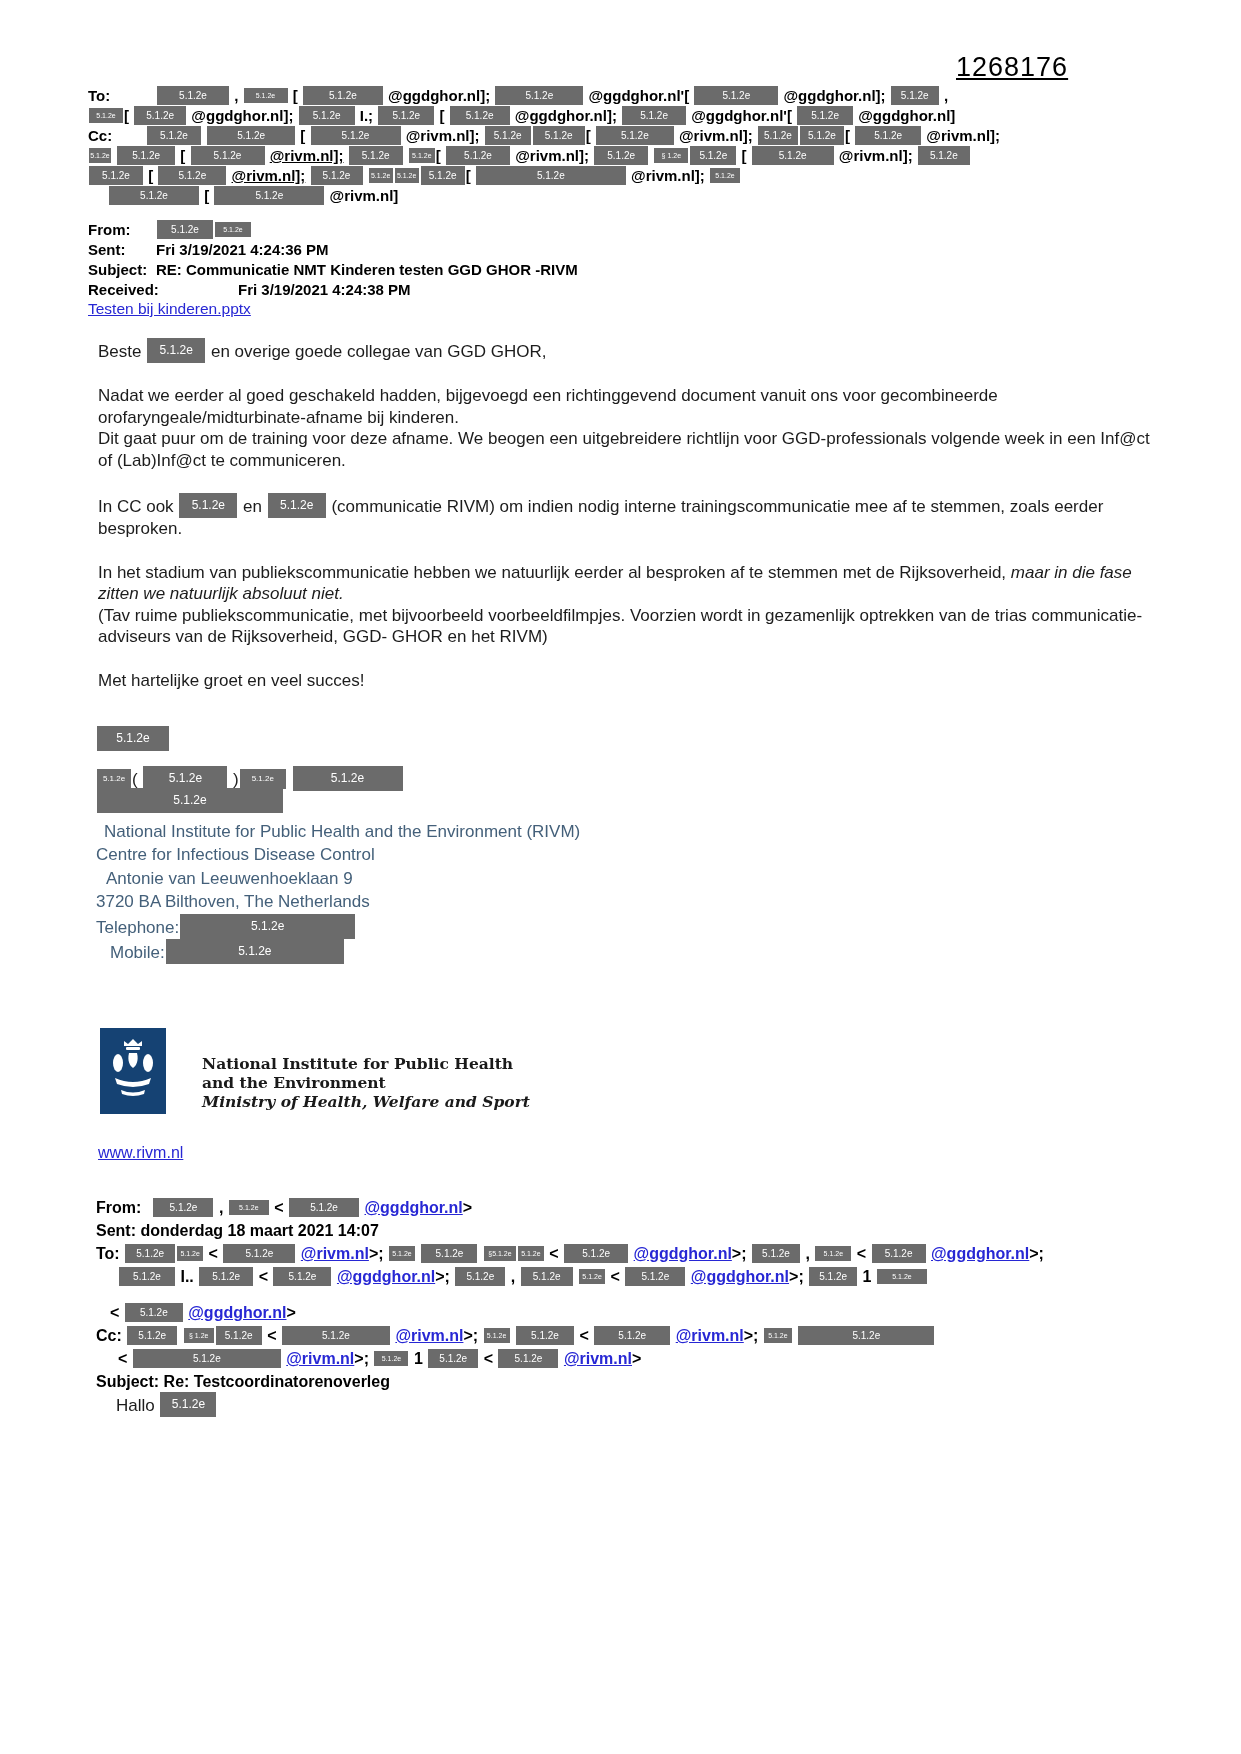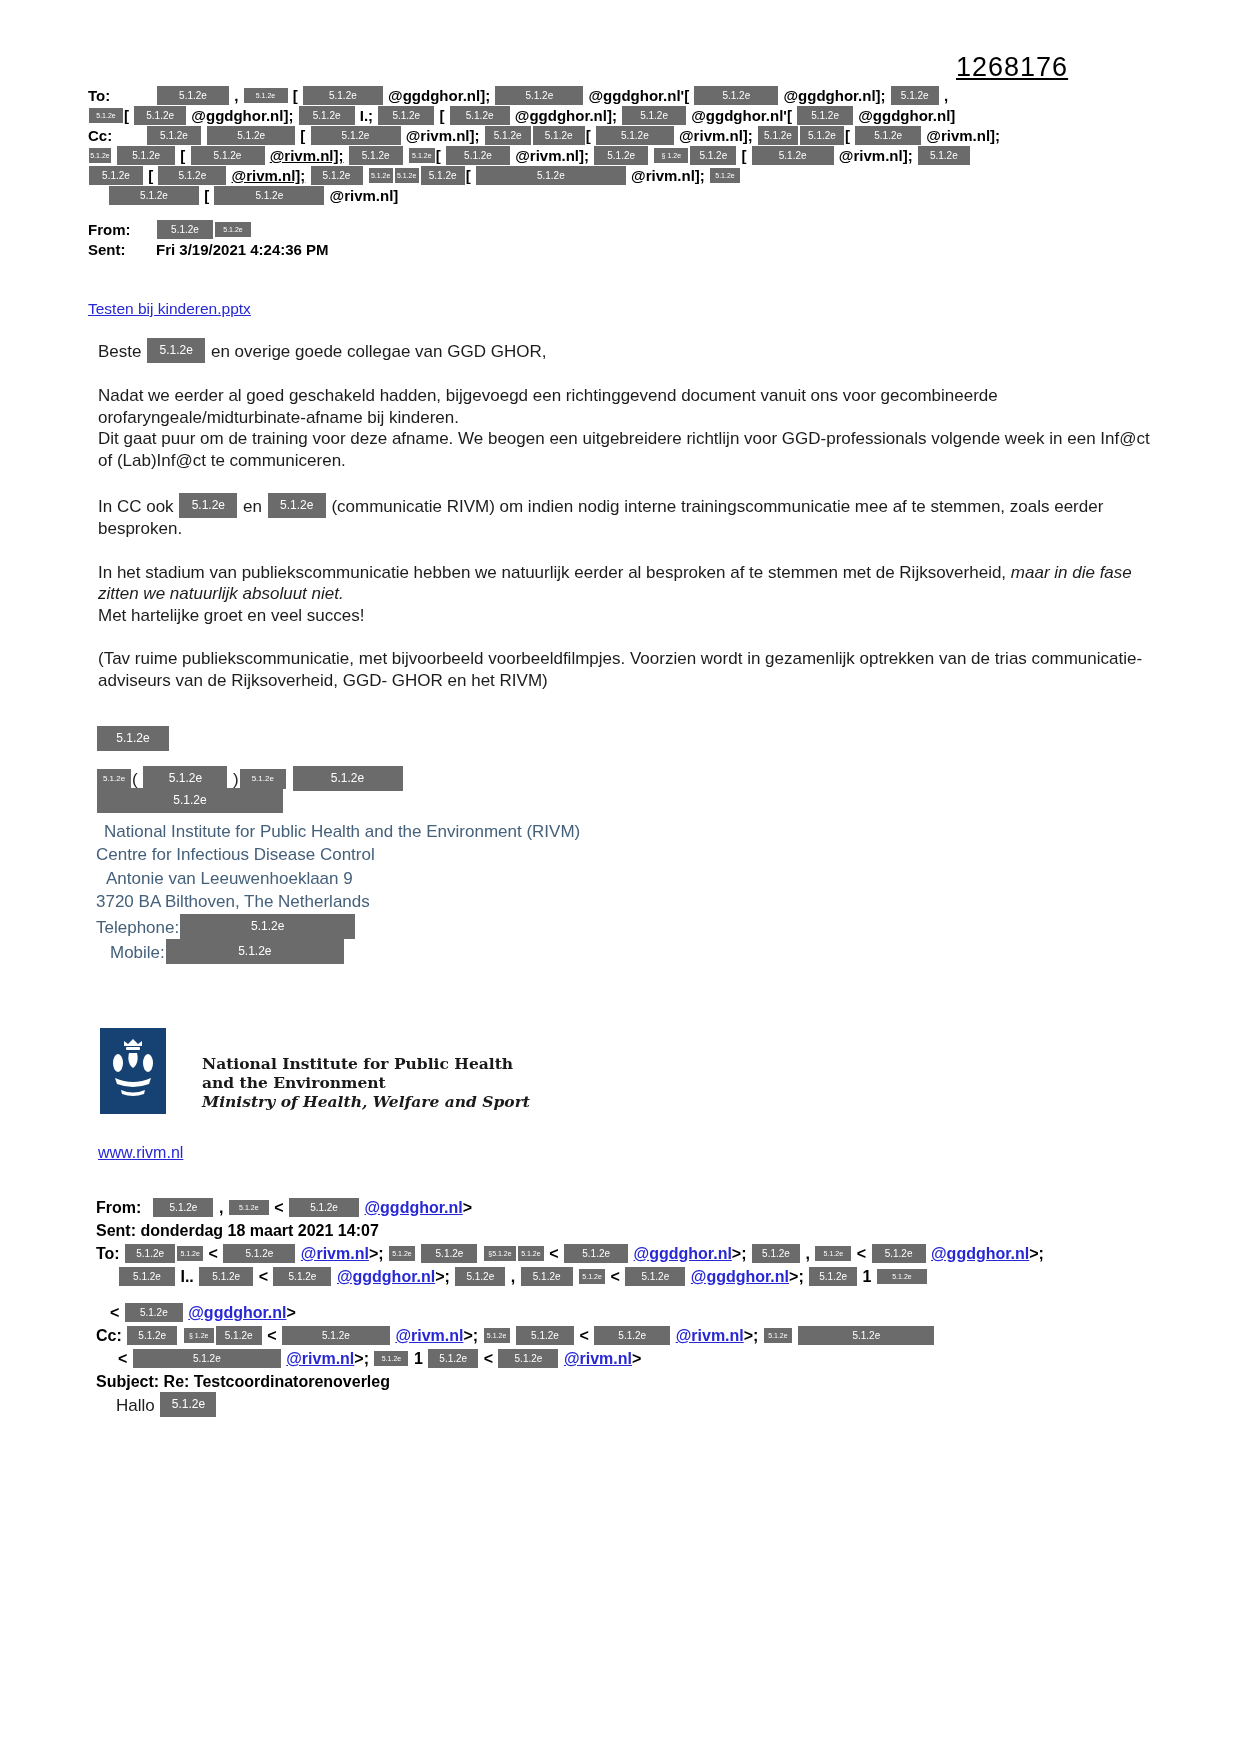--- a/index.html
+++ b/index.html
@@ -58,32 +58,34 @@
 
   <div class="header1">
       <div class="hl"><span class="lb" style="width: 68px;">To:</span><span class="redact" style="width: 72px;">5.1.2e</span><span class="tx"> , </span><span class="redact sm" style="width: 44px;">5.1.2e</span><span class="tx"> [ </span><span class="redact" style="width: 80px;">5.1.2e</span><span class="tx"> @ggdghor.nl]; </span><span class="redact" style="width: 88px;">5.1.2e</span><span class="tx"> @ggdghor.nl'[ </span><span class="redact" style="width: 84px;">5.1.2e</span><span class="tx"> @ggdghor.nl]; </span><span class="redact" style="width: 48px;">5.1.2e</span><span class="tx"> ,</span></div>
       <div class="hl"><span class="redact sm" style="width: 34px;">5.1.2e</span><span class="tx">[ </span><span class="redact" style="width: 52px;">5.1.2e</span><span class="tx"> @ggdghor.nl]; </span><span class="redact" style="width: 56px;">5.1.2e</span><span class="tx"> I.; </span><span class="redact" style="width: 56px;">5.1.2e</span><span class="tx"> [ </span><span class="redact" style="width: 60px;">5.1.2e</span><span class="tx"> @ggdghor.nl]; </span><span class="redact" style="width: 64px;">5.1.2e</span><span class="tx"> @ggdghor.nl'[ </span><span class="redact" style="width: 56px;">5.1.2e</span><span class="tx"> @ggdghor.nl]</span></div>
       <div class="hl"><span class="lb" style="width: 58px;">Cc:</span><span class="redact" style="width: 54px;">5.1.2e</span><span class="tx"> </span><span class="redact" style="width: 88px;">5.1.2e</span><span class="tx"> [ </span><span class="redact" style="width: 90px;">5.1.2e</span><span class="tx"> @rivm.nl]; </span><span class="redact" style="width: 46px;">5.1.2e</span><span class="redact" style="width: 52px;">5.1.2e</span><span class="tx">[ </span><span class="redact" style="width: 78px;">5.1.2e</span><span class="tx"> @rivm.nl]; </span><span class="redact" style="width: 40px;">5.1.2e</span><span class="redact" style="width: 44px;">5.1.2e</span><span class="tx">[ </span><span class="redact" style="width: 66px;">5.1.2e</span><span class="tx"> @rivm.nl];</span></div>
       <div class="hl"><span class="redact sm" style="width: 22px;">5.1.2e</span><span class="tx"> </span><span class="redact" style="width: 58px;">5.1.2e</span><span class="tx"> [ </span><span class="redact" style="width: 74px;">5.1.2e</span><span class="tx"> </span><span class="tx u">@rivm.nl];</span><span class="tx"> </span><span class="redact" style="width: 54px;">5.1.2e</span><span class="tx"> </span><span class="redact sm" style="width: 26px;">5.1.2e</span><span class="tx">[ </span><span class="redact" style="width: 64px;">5.1.2e</span><span class="tx"> @rivm.nl]; </span><span class="redact" style="width: 54px;">5.1.2e</span><span class="tx"> </span><span class="redact sm" style="width: 34px;">§ 1.2e</span><span class="redact" style="width: 46px;">5.1.2e</span><span class="tx"> [ </span><span class="redact" style="width: 82px;">5.1.2e</span><span class="tx"> @rivm.nl]; </span><span class="redact" style="width: 52px;">5.1.2e</span></div>
       <div class="hl"><span class="redact" style="width: 54px;">5.1.2e</span><span class="tx"> [ </span><span class="redact" style="width: 68px;">5.1.2e</span><span class="tx"> </span><span class="tx u">@rivm.nl];</span><span class="tx"> </span><span class="redact" style="width: 52px;">5.1.2e</span><span class="tx"> </span><span class="redact sm" style="width: 24px;">5.1.2e</span><span class="redact sm" style="width: 24px;">5.1.2e</span><span class="redact" style="width: 44px;">5.1.2e</span><span class="tx">[ </span><span class="redact" style="width: 150px;">5.1.2e</span><span class="tx"> @rivm.nl]; </span><span class="redact sm" style="width: 30px;">5.1.2e</span></div>
       <div class="hl" style="padding-left: 20px;"><span class="redact" style="width: 90px;">5.1.2e</span><span class="tx"> [ </span><span class="redact" style="width: 110px;">5.1.2e</span><span class="tx"> @rivm.nl]</span></div>
       <div class="hl" style="margin-top: 14px;"><span class="lb" style="width: 68px;">From:</span><span class="redact" style="width: 56px;">5.1.2e</span><span class="redact sm" style="width: 36px;">5.1.2e</span></div>
       <div class="hl"><span class="lb" style="width: 68px;">Sent:</span><span class="tx">Fri 3/19/2021 4:24:36 PM</span></div>
+      <div class="hl"><span class="lb" style="width: 68px;">Subject:</span><span class="tx">RE: Communicatie NMT Kinderen testen GGD GHOR -RIVM</span></div>
+      <div class="hl"><span class="lb" style="width: 150px;">Received:</span><span class="tx">Fri 3/19/2021 4:24:38 PM</span></div>
     </div>
 
   <a class="attachment">Testen bij kinderen.pptx</a>
 
   <div class="body1">
       <div class="para"><span class="tx">Beste </span><span class="redact bd" style="width: 58px;">5.1.2e</span><span class="tx"> en overige goede collegae van GGD GHOR,</span></div>
       <div class="para tight"><span class="tx">Nadat we eerder al goed geschakeld hadden, bijgevoegd een richtinggevend document vanuit ons voor gecombineerde orofaryngeale/midturbinate-afname bij kinderen.</span></div>
       <div class="para"><span class="tx">Dit gaat puur om de training voor deze afname. We beogen een uitgebreidere richtlijn voor GGD-professionals volgende week in een Inf@ct of (Lab)Inf@ct te communiceren.</span></div>
       <div class="para"><span class="tx">In CC ook </span><span class="redact bd" style="width: 58px;">5.1.2e</span><span class="tx"> en </span><span class="redact bd" style="width: 58px;">5.1.2e</span><span class="tx"> (communicatie RIVM) om indien nodig interne trainingscommunicatie mee af te stemmen, zoals eerder besproken.</span></div>
       <div class="para tight"><span class="tx">In het stadium van publiekscommunicatie hebben we natuurlijk eerder al besproken af te stemmen met de Rijksoverheid, </span><span class="it">maar in die fase zitten we natuurlijk absoluut niet.</span></div>
+      <div class="para"><span class="tx">(Tav ruime publiekscommunicatie, met bijvoorbeeld voorbeeldfilmpjes. Voorzien wordt in gezamenlijk optrekken van de trias communicatie-adviseurs van de Rijksoverheid, GGD- GHOR en het RIVM)</span></div>
       <div class="para"><span class="tx">Met hartelijke groet en veel succes!</span></div>
-      <div class="para"><span class="tx">(Tav ruime publiekscommunicatie, met bijvoorbeeld voorbeeldfilmpjes. Voorzien wordt in gezamenlijk optrekken van de trias communicatie-adviseurs van de Rijksoverheid, GGD- GHOR en het RIVM)</span></div>
     </div>
 
   <div class="sig">
       <div class="hl dark"><span class="redact bd" style="width: 72px;">5.1.2e</span></div>
       <div class="hl dark" style="margin-top: 14px;"><span class="redact smb" style="width: 34px;">5.1.2e</span><span class="tx">( </span><span class="redact bd" style="width: 84px;">5.1.2e</span><span class="tx"> )</span><span class="redact smb" style="width: 46px;">5.1.2e</span><span class="tx"> </span><span class="redact bd" style="width: 110px;">5.1.2e</span></div>
       <div class="hl dark" style="margin-top: -3px;"><span class="redact bd" style="width: 186px;">5.1.2e</span></div>
       <div class="hl" style="padding-left: 8px; margin-top: 6px;"><span class="tx">National Institute for Public Health and the Environment (RIVM)</span></div>
       <div class="hl"><span class="tx">Centre for Infectious Disease Control</span></div>
       <div class="hl" style="padding-left: 10px;"><span class="tx">Antonie van Leeuwenhoeklaan 9</span></div>
       <div class="hl"><span class="tx">3720 BA Bilthoven, The Netherlands</span></div>

